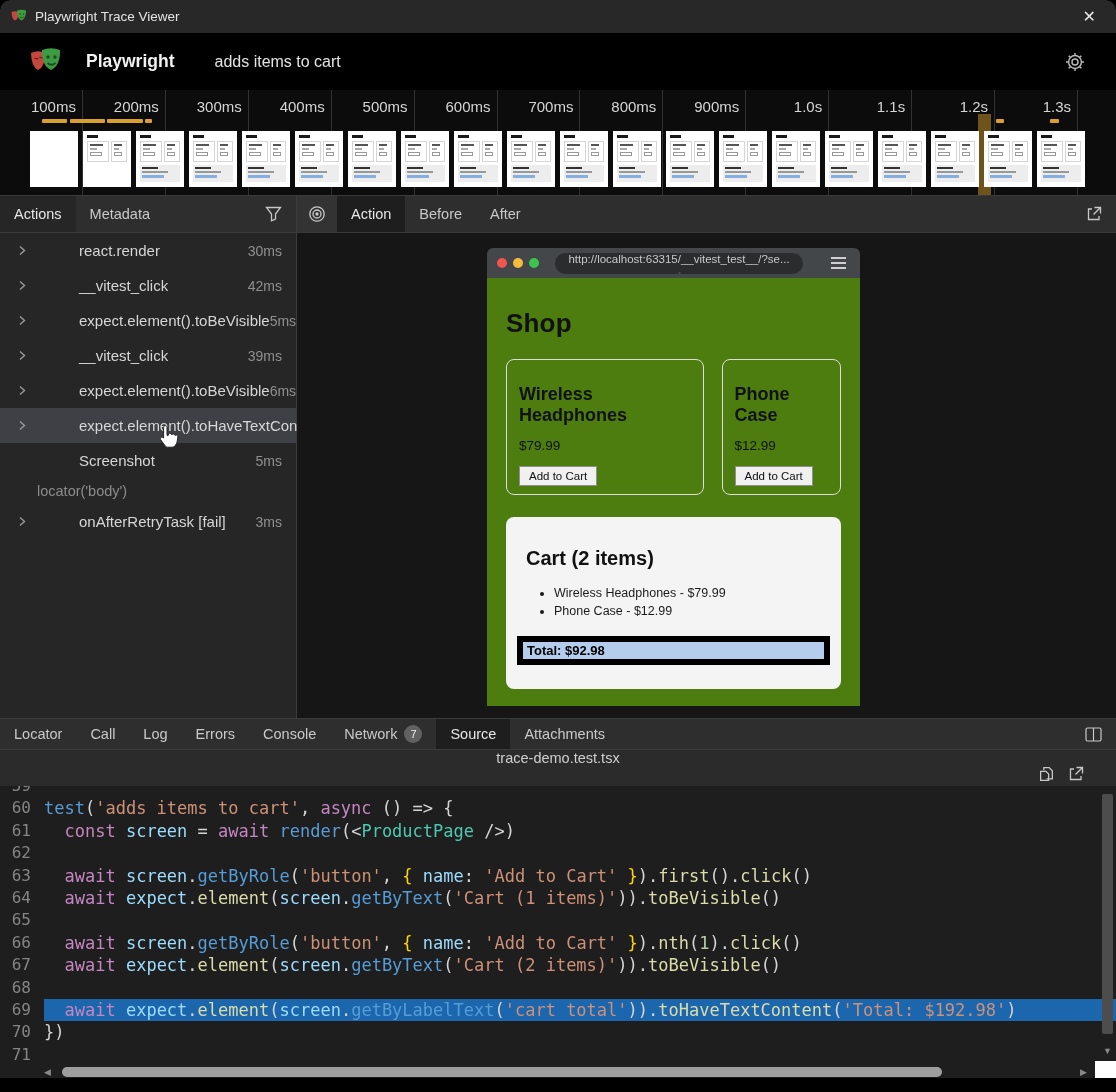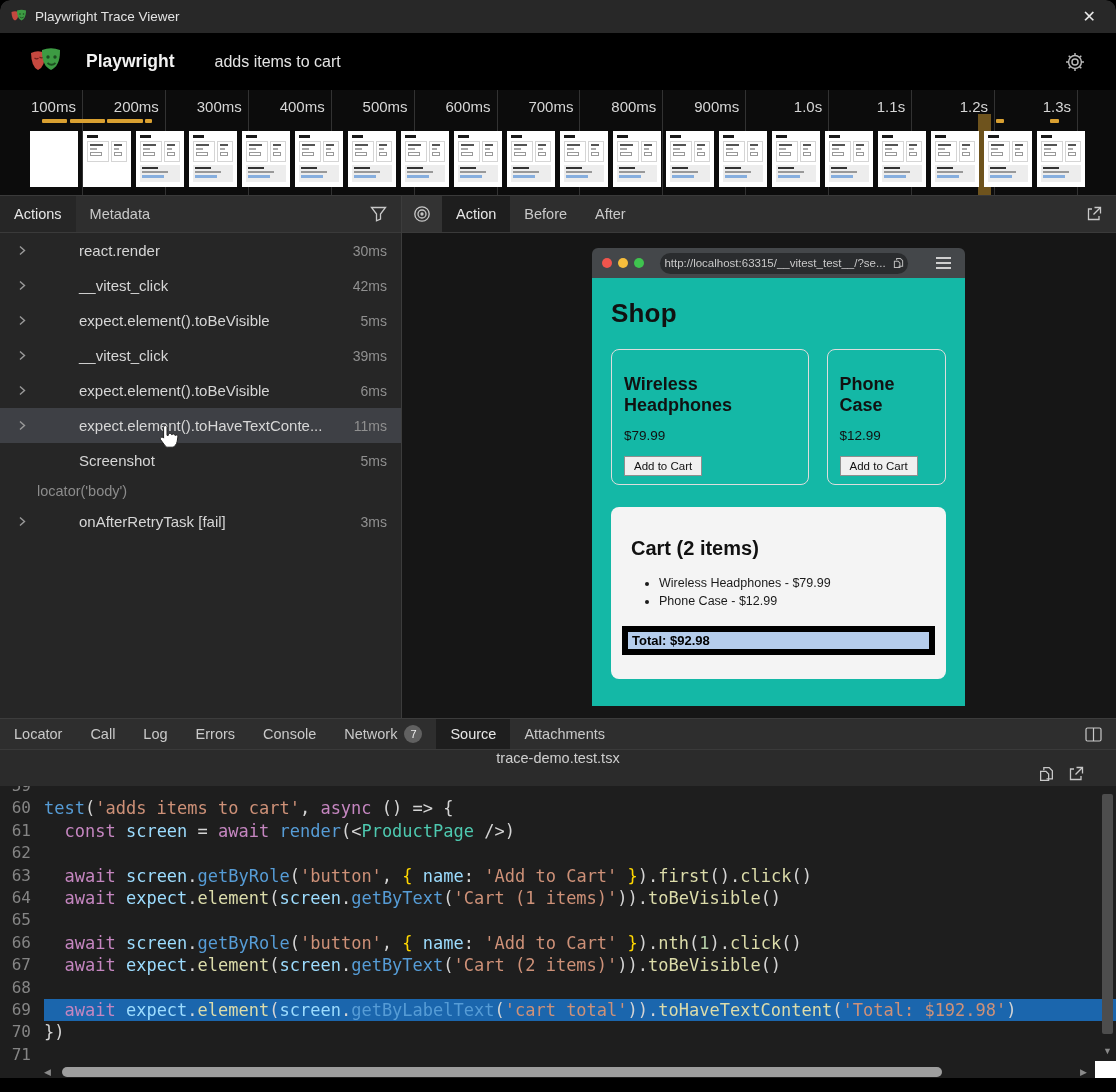--- a/index.html
+++ b/index.html
@@ -37,21 +37,21 @@
   .t-card + .t-card { flex:1; }
   .tl1 { height:2px; width:80%; background:#555; }
   .tl2 { height:2px; width:45%; background:#aaa; margin-top:2px; }
   .tl3 { height:4px; width:75%; border:1px solid #999; margin-top:2px; }
   .t-cart { margin:3px 4px 0; background:#ededed; height:17px; padding:2px; }
   .cl1 { height:2px; width:45%; background:#333; }
   .cl2 { height:2px; width:72%; background:#999; margin-top:2px; }
   .cl3 { height:3px; width:60%; background:#86aede; margin-top:2px; }
   
   .main { display:flex; height:522px; }
-  .sidebar { width:402px; background:#262626; border-right:1px solid #3c3c3c; position:relative; }
+  .sidebar { width:297px; background:#262626; border-right:1px solid #3c3c3c; position:relative; }
   .tabbar { height:37px; background:#2e2e2e; display:flex; align-items:stretch; border-bottom:1px solid #3a3a3a; }
   .tabs { display:flex; }
   .tab { display:flex; align-items:center; padding:0 14px; color:#c9c9c9; font-size:14.5px; cursor:default; }
   .sidebar .tab.selected { background:#262626; color:#e6e6e6; }
   .snapshot .tab.selected, .bottom .tab.selected { background:#1e1e1e; color:#e6e6e6; }
   .bar-right { margin-left:auto; display:flex; align-items:center; margin-right:14px; gap:14px; }
   .action-row { height:35px; display:flex; align-items:center; padding-left:18px;
                 color:#d6d6d6; font-size:15px; }
   .action-row.selected { background:#3e4045; }
   .chev { width:19px; display:flex; flex:none; }
@@ -60,24 +60,24 @@
   .a-sub { padding-left:37px; color:#8c8c8c; font-size:14.5px; height:26px; display:flex; align-items:center; }
   
   .snapshot { flex:1; background:#161616; position:relative; }
   .target-cell { display:flex; align-items:center; padding:0 11px; background:#333; }
   .browser { position:absolute; left:190px; top:52px; width:373px; height:462px;
              border-radius:6px 6px 0 0; overflow:hidden; }
   .chrome { height:30px; background:#44474a; display:flex; align-items:center; padding:0 10px; }
   .dot { width:10px; height:10px; border-radius:50%; margin-right:6px; flex:none; }
   .url-pill { margin-left:10px; width:248px; height:21px; background:#2a2c2e; border-radius:11px;
               display:flex; align-items:center; justify-content:center; gap:7px;
-              color:#c9c9c9; font-size:11.5px; white-space:nowrap; }
+              color:#c9c9c9; font-size:11.5px; white-space:nowrap;flex-direction:column; }
   .hamburger { margin-left:auto; display:flex; flex-direction:column; gap:3px; margin-right:4px; }
   .hamburger div { width:15px; height:2px; background:#cfcfcf; }
-  .page { background:#14b8a6; height:428px; padding:10px 19px 0; color:#111; }
+  .page { background:#4d7c0f; height:428px; padding:20px 19px 0; color:#111; }
   .page h1 { font-size:26px; margin:10px 0 20px; letter-spacing:.2px; }
   .products { display:flex; gap:18px; }
   .product { border:1px solid #ddd; border-radius:8px; padding:24px 12px 14px; height:136px; }
   .product.p0 { width:204px; }
   .product.p1 { width:123px; }
   .p-name { font-size:18px; font-weight:bold; line-height:1.18; }
   .p-price { font-size:13.5px; margin:12px 0 13px; }
   .p-btn { font-size:11.5px; font-family:"Liberation Sans",sans-serif; padding:3px 9px;
            border:1px solid #8f8f8f; background:#f0f0f0; border-radius:0; color:#111; }
   .cartbox { margin-top:22px; background:#f4f4f4; border-radius:8px; padding:18px 10px 24px; }

